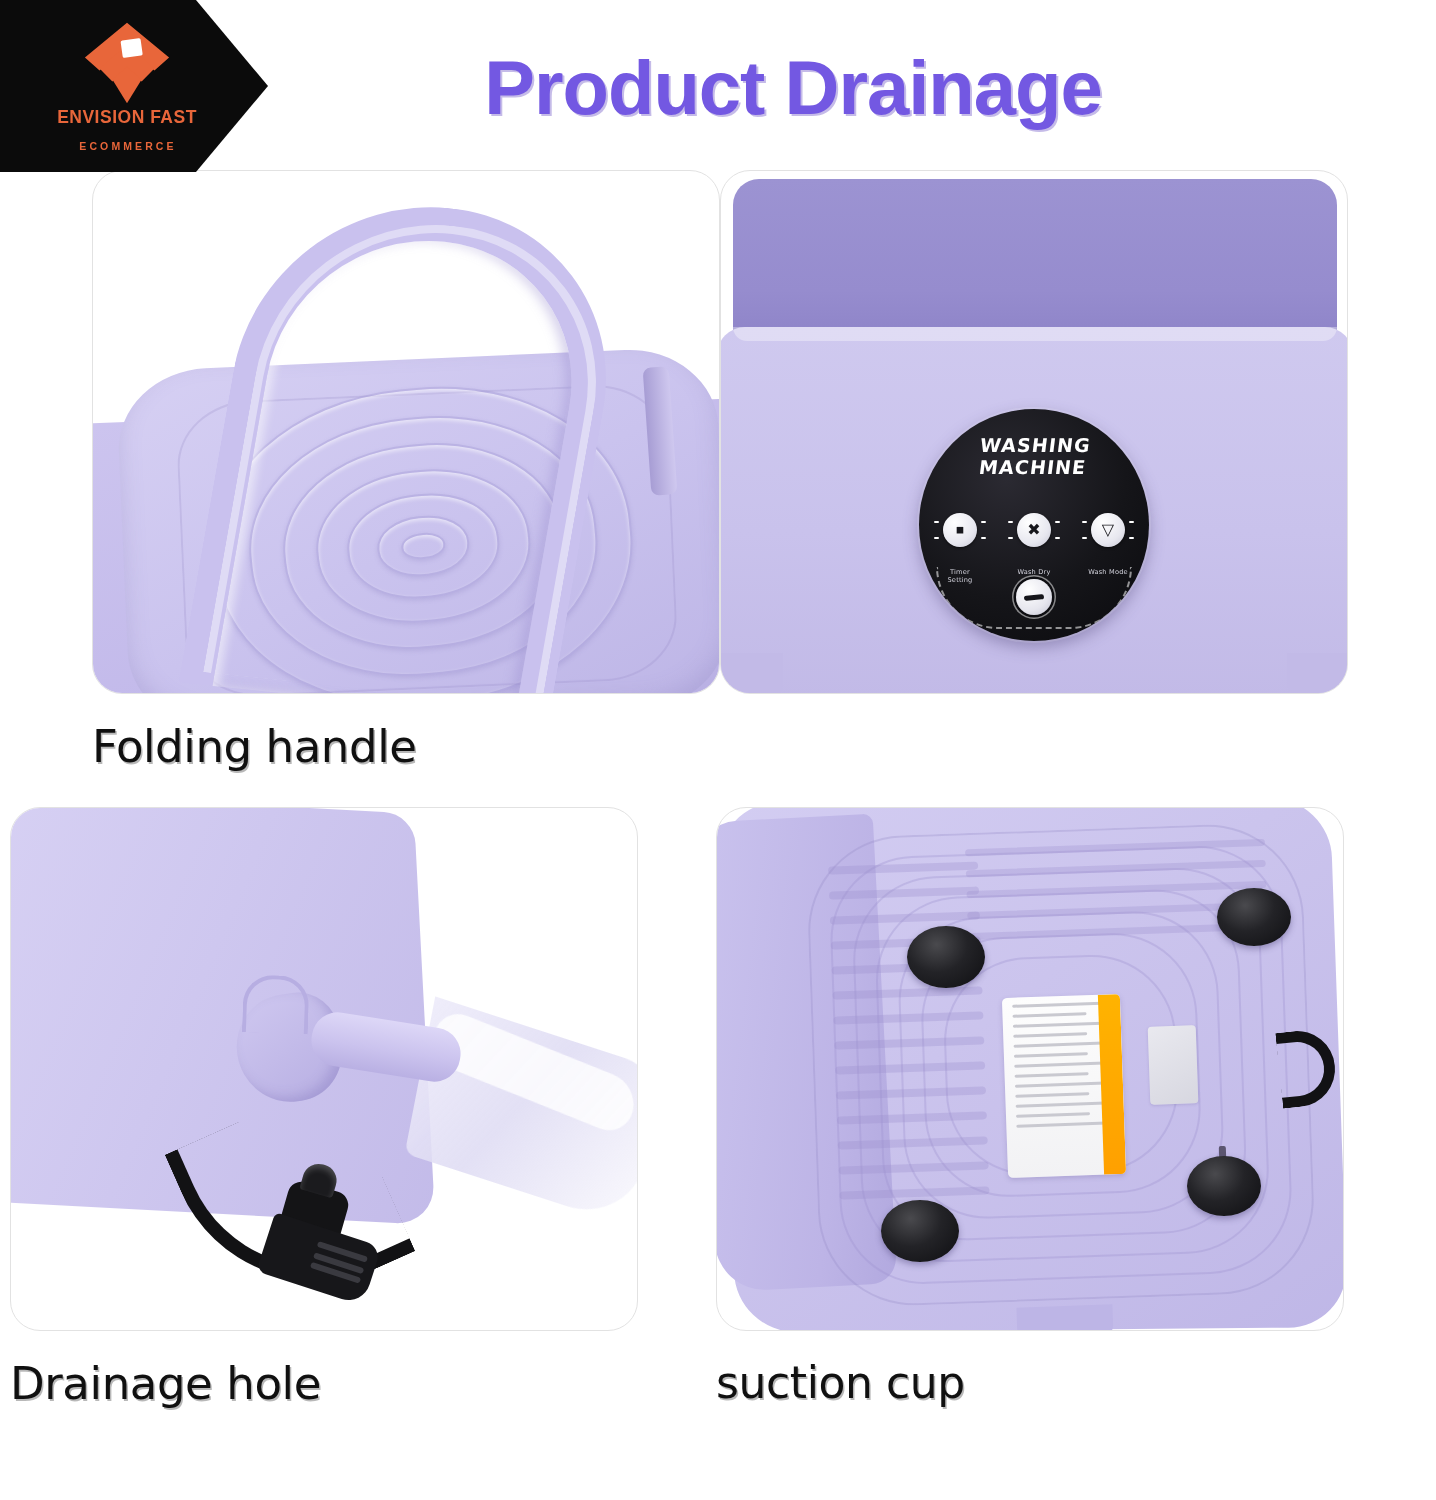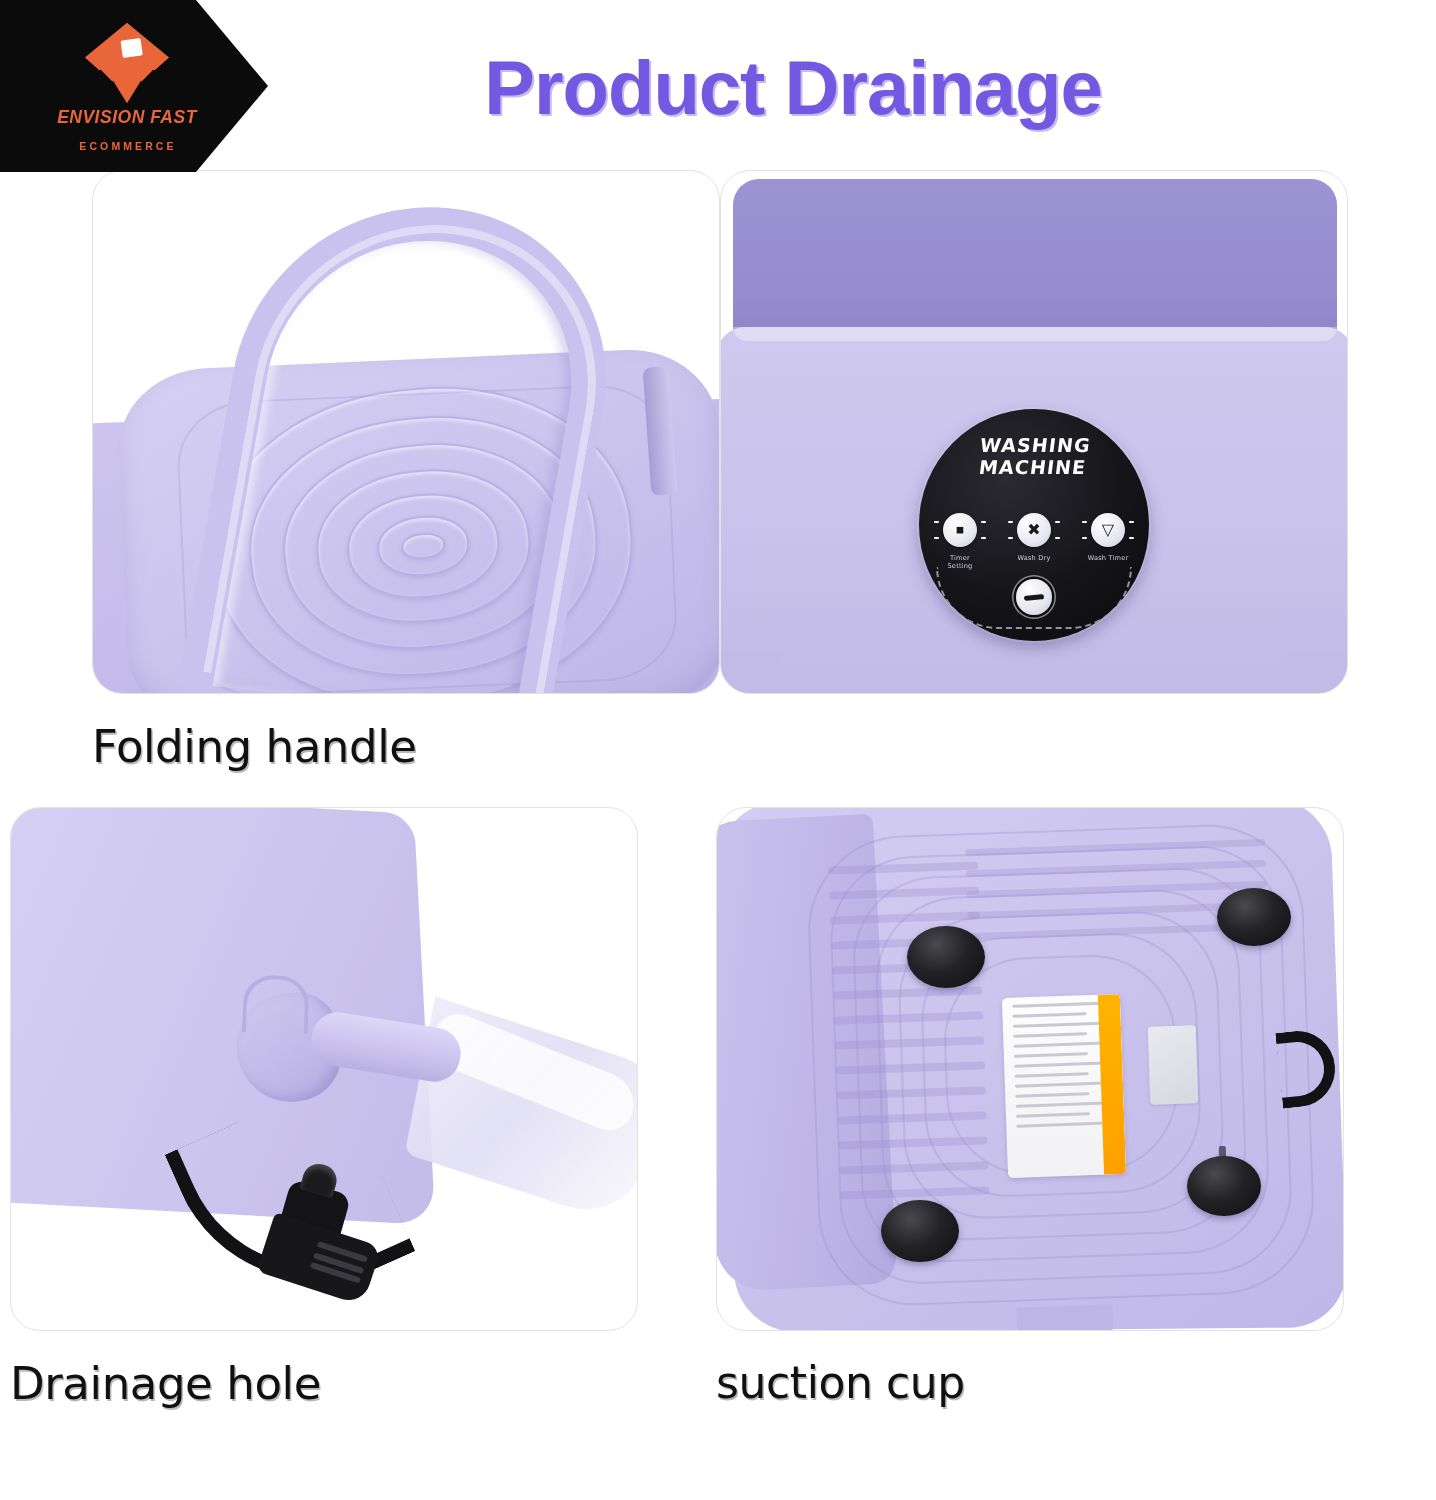--- a/index.html
+++ b/index.html
@@ -12,21 +12,20 @@
     background:#0b0b0b;
     clip-path: polygon(0 0, 196px 0, 268px 86px, 196px 172px, 0 172px);
     display:flex; flex-direction:column; align-items:center; justify-content:center;
     z-index:5;
   }
   .brand-mark{ width:92px; height:86px; margin-left:-14px; margin-bottom:2px; }
   .brand-name{
     color:#E8663A; font-size:17.5px; font-weight:700; letter-spacing:.5px;
     margin-left:-14px; line-height:1; white-space:nowrap;
     font-family:"Liberation Sans", sans-serif;
-    font-style:italic;
   }
   .brand-sub{
     color:#E8663A; font-size:10.5px; font-weight:700; letter-spacing:3.1px;
     margin-left:-12px; margin-top:15px; line-height:1; white-space:nowrap;
   }
 
   
   .page-title{
     position:absolute; left:0; top:44px; width:1436px;
     text-align:center; padding-left:150px;
@@ -148,21 +147,21 @@
   .p2-btn{
     width:34px; height:34px; border-radius:50%;
     background:radial-gradient(circle at 34% 28%,#ffffff 0%,#e7e7ef 62%,#c6c6d4 100%);
     margin:0 auto; position:relative;
     box-shadow:0 1px 3px rgba(0,0,0,.6);
   }
   .p2-btn .gl{ position:absolute; left:50%; top:50%; transform:translate(-50%,-50%);
     font-size:16px; color:#17171c; line-height:1; }
   .p2-tick{ position:absolute; width:5px; height:2px; background:#fff; border-radius:1px; }
   .p2-sub{
-    margin-top:7px; color:#d2d2dc; font-size:6.6px; line-height:1.25;
+    margin-top:21px; color:#d2d2dc; font-size:6.6px; line-height:1.25;
     letter-spacing:.2px; font-family:"DejaVu Sans", sans-serif;
   }
   .p2-power{
     position:absolute; left:50%; bottom:26px; transform:translateX(-50%);
     width:36px; height:36px; border-radius:50%;
     background:radial-gradient(circle at 36% 30%,#ffffff 0%,#e6e6ee 60%,#c3c3d2 100%);
     box-shadow:0 0 0 2.5px #0d0d11, 0 0 0 4px rgba(255,255,255,.5);
     display:flex; align-items:center; justify-content:center;
   }
   .p2-power .bar{ width:20px; height:5px; background:#16161b; border-radius:3px;
@@ -392,21 +391,21 @@
             </div>
             <div class="p2-btn-wrap">
               <div class="p2-btn">
                 <span class="gl">▽</span>
                 <span class="p2-tick" style="left:-9px;top:8px"></span>
                 <span class="p2-tick" style="left:-9px;top:24px"></span>
                 <span class="p2-tick" style="right:-9px;top:8px"></span>
                 <span class="p2-tick" style="right:-9px;top:24px"></span>
               </div>
               <div class="p2-sub">Wash
-Timer</div>
+Mode</div>
             </div>
           </div>
 
           <div class="p2-arc"></div>
           <div class="p2-power">
             <span class="bar"></span>
           </div>
         </div>
       </div>
     </div>

